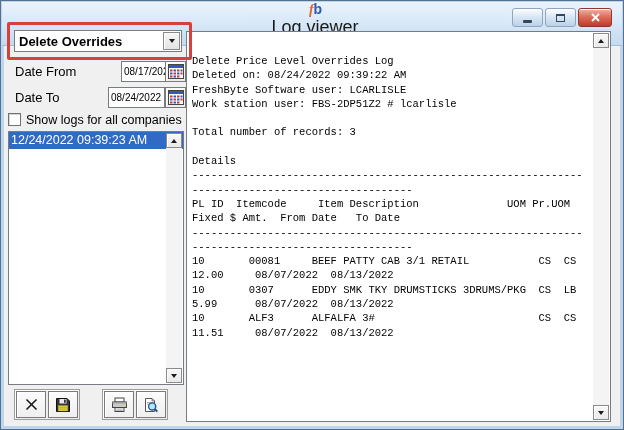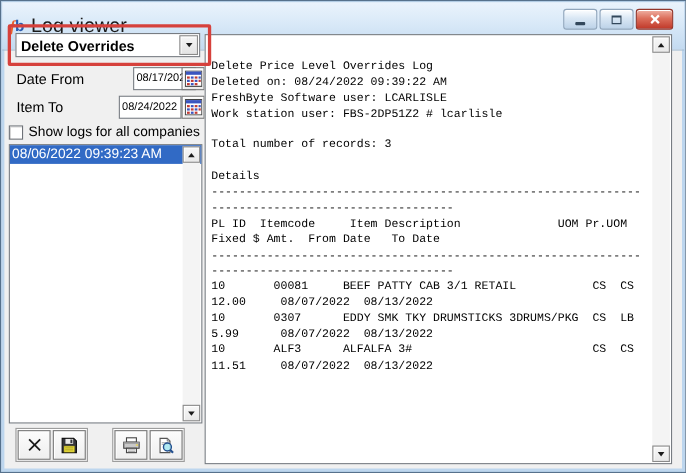--- a/index.html
+++ b/index.html
@@ -10,21 +10,21 @@
     background:#F0F0F0;
     border:1px solid #56718C;
     box-shadow:inset 0 0 0 3px #BDD6EE;
     overflow:hidden;
   }
   
   .titlebar{
     position:absolute;left:1px;top:1px;right:1px;height:44px;
     background:linear-gradient(180deg,#EAF3FC 0%,#D9E9F8 45%,#C3DAF0 100%);
     border-bottom:1px solid #A6BED4;
-    display:flex;align-items:center;
+    display:flex;align-items:center;flex-direction:column;
   }
   .app-icon{margin-left:7px;font-size:14px;font-weight:bold;letter-spacing:0;line-height:1;}
   .app-icon .f{color:#E8622D;font-style:italic;font-family:"Liberation Serif",serif;}
   .app-icon .b{color:#2B5CB0;}
   .title{margin-left:6px;font-size:18px;color:#1a1a1a;}
   .winbtns{position:absolute;right:10px;top:6px;display:flex;gap:2px;}
   .wbtn{
     width:31px;height:19px;border-radius:3px;border:1px solid #90A5BB;
     background:linear-gradient(180deg,#FDFEFF 0%,#D9E7F4 45%,#BCD2E8 100%);
     display:flex;align-items:center;justify-content:center;cursor:default;
@@ -64,21 +64,21 @@
   }
   .field-from{left:120px;top:60px;}
   .field-to{left:107px;top:86px;}
   .calbtn{
     position:absolute;width:21px;height:21px;left:164px;padding:0;
     background:linear-gradient(#FBFBFB,#ECECEC);border:1px solid #7A7A7A;
     box-shadow:inset 1px 1px 0 #fff;display:flex;align-items:center;justify-content:center;
   }
   .calbtn-from{top:60px;}
   .calbtn-to{top:86px;}
-  .chkrow{position:absolute;left:7px;top:112px;display:flex;align-items:flex-end;}
+  .chkrow{position:absolute;left:7px;top:112px;display:flex;align-items:flex-start;}
   .checkbox{width:13px;height:13px;background:#fff;border:1px solid #6E7278;box-shadow:inset 1px 1px 0 #D5D5D5;}
   .chk-label{margin-left:5px;font-size:12.5px;color:#000;white-space:nowrap;}
   
   .listbox{
     position:absolute;left:7px;top:130px;width:176px;height:254px;
     background:#fff;border:1px solid #777C82;
   }
   .list-item{
     height:17px;font-size:12.5px;color:#000;padding:1px 2px;white-space:nowrap;overflow:hidden;
   }
@@ -165,21 +165,21 @@
       <rect x="2" y="8.5" width="2.5" height="2" fill="#3B55C0"></rect>
         <rect x="5.5" y="8.5" width="2.5" height="2" fill="#C23A33"></rect>
         <rect x="9" y="8.5" width="2.5" height="2" fill="#3B55C0"></rect>
         <rect x="12.5" y="8.5" width="2" height="2" fill="#C23A33"></rect>
       <rect x="2" y="11.5" width="2.5" height="2" fill="#C23A33"></rect>
         <rect x="5.5" y="11.5" width="2.5" height="2" fill="#3B55C0"></rect>
         <rect x="9" y="11.5" width="2.5" height="2" fill="#C23A33"></rect>
     </svg>
   </button>
 
-  <span class="lbl lbl-dateto">Item To</span>
+  <span class="lbl lbl-dateto">Date To</span>
   <input class="field field-to" value="08/24/2022" style="">
   <button class="calbtn calbtn-to">
     <svg width="16" height="15" viewBox="0 0 16 15">
       <rect x="0.5" y="0.5" width="15" height="14" fill="#ffffff" stroke="#444444"></rect>
       <rect x="1" y="1" width="14" height="3" fill="#3B55C0"></rect>
       <rect x="2" y="5.5" width="2.5" height="2" fill="#C23A33"></rect>
         <rect x="5.5" y="5.5" width="2.5" height="2" fill="#3B55C0"></rect>
         <rect x="9" y="5.5" width="2.5" height="2" fill="#C23A33"></rect>
         <rect x="12.5" y="5.5" width="2" height="2" fill="#3B55C0"></rect>
       <rect x="2" y="8.5" width="2.5" height="2" fill="#3B55C0"></rect>
@@ -191,21 +191,21 @@
         <rect x="9" y="11.5" width="2.5" height="2" fill="#C23A33"></rect>
     </svg>
   </button>
 
   <div class="chkrow">
     <span class="checkbox"></span>
     <span class="chk-label">Show logs for all companies</span>
   </div>
 
   <div class="listbox">
-    <div class="list-item selected">08/06/2022 09:39:23 AM</div>
+    <div class="list-item selected">12/24/2022 09:39:23 AM</div>
     <div class="vscroll">
       <span class="sarrow up">
           <span class="tri-up"></span>
         </span>
       <span class="sarrow down">
           <span class="tri-down"></span>
         </span>
     </div>
   </div>
 

